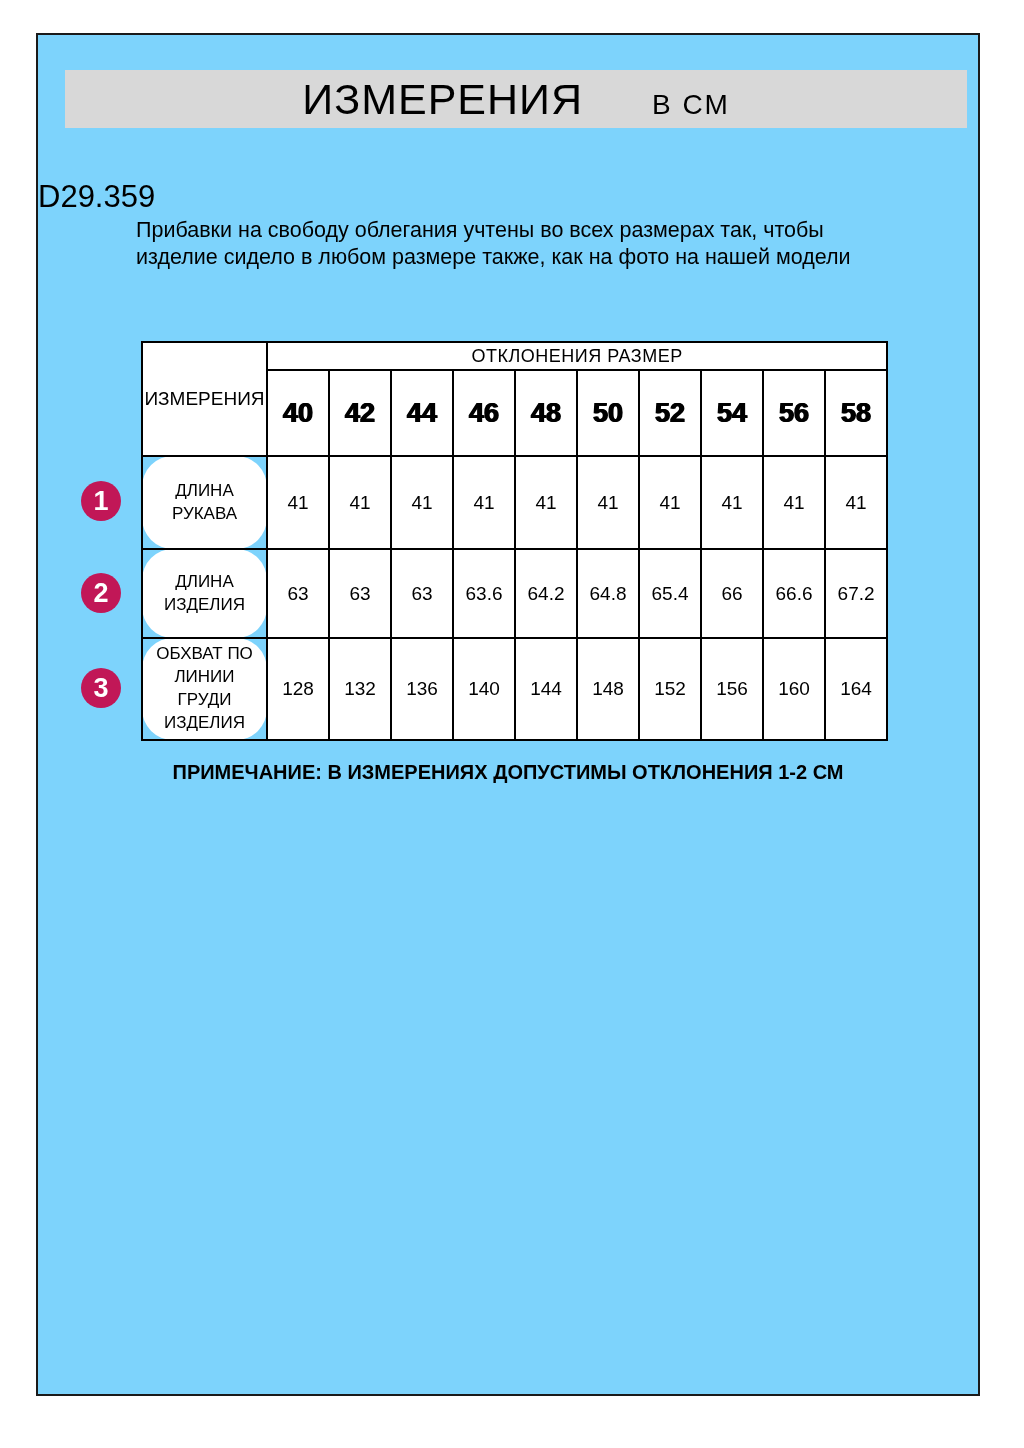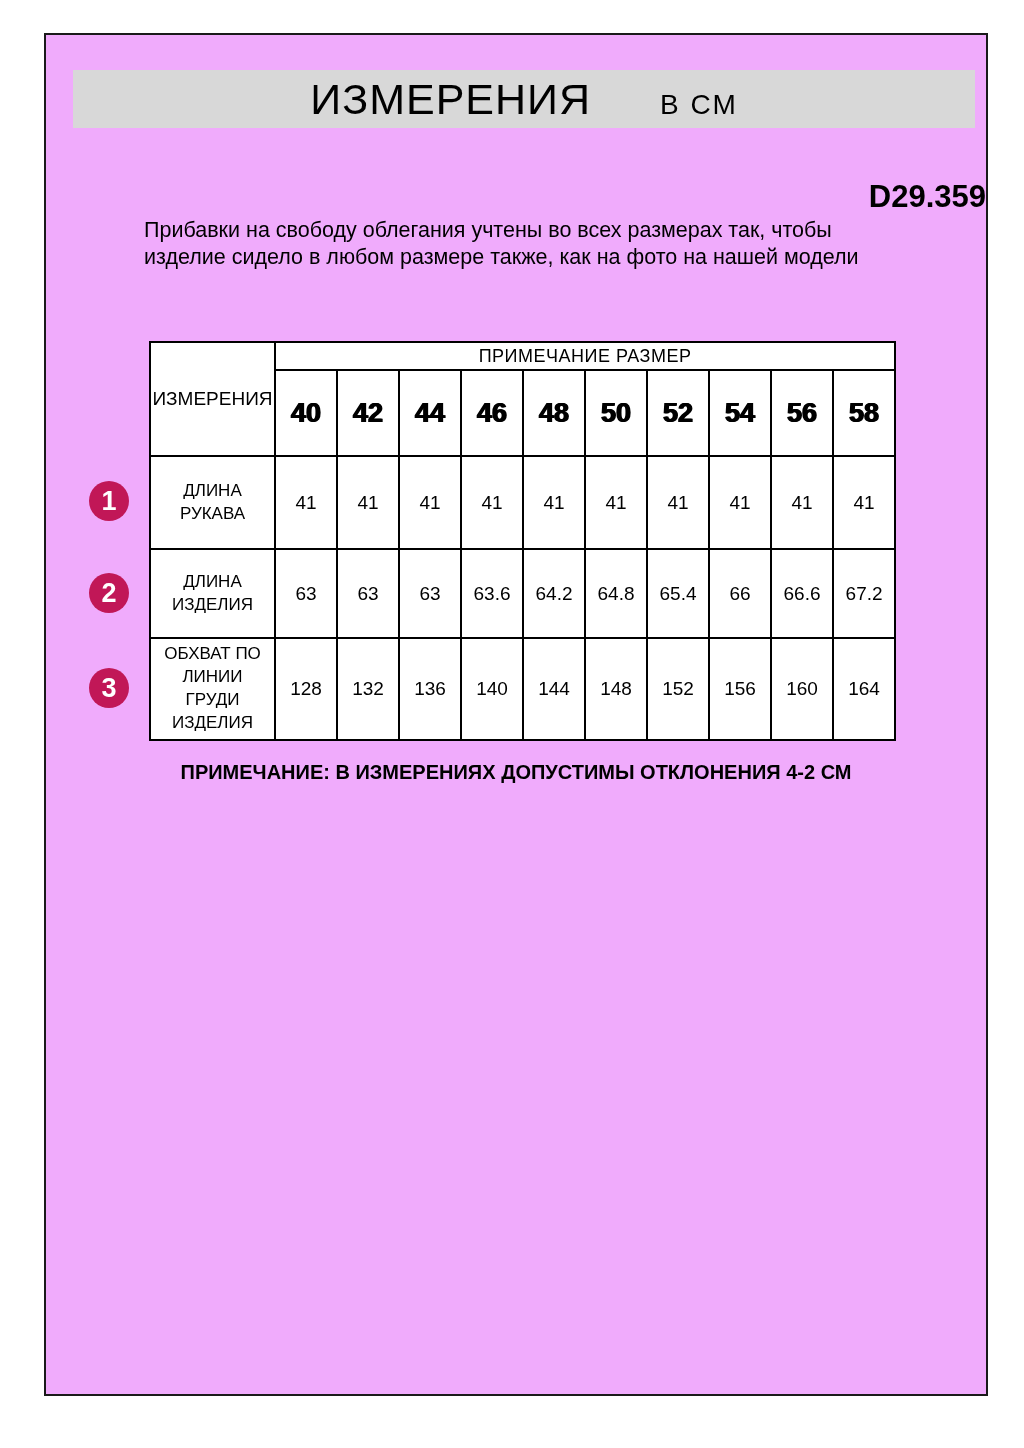--- a/index.html
+++ b/index.html
@@ -11,24 +11,24 @@
   html, body {
     width: 1024px;
     background: #ffffff;
     font-family: "Liberation Sans", sans-serif;
     color: #000;
   }
   body { height: 1448px; position: relative; }
 
   .page {
     position: absolute;
-    left: 44px; top: 33px;
+    left: 36px; top: 33px;
     width: 944px; height: 1363px;
     border: 2px solid var(--line);
-    background: #f0abfc;
+    background: #7dd3fc;
   }
 
   
   .banner {
     position: absolute;
     left: 27px; top: 35px;
     width: 902px; height: 58px;
     background: var(--banner-bg);
     display: flex;
     align-items: center;
@@ -41,23 +41,23 @@
     white-space: nowrap;
   }
   .title-regular { font-size: 43px; font-weight: 400; letter-spacing: 1px; }
   .title-bold    { font-size: 43px; font-weight: 700; letter-spacing: 1px; }
   .title-unit    { font-size: 28px; font-weight: 400; letter-spacing: 2px; margin-left: 39px; }
 
   
   .model-code {
     position: absolute;
     top: 144px; left: 0; right: 0;
-    text-align: right;
+    text-align: left;
     font-size: 31px;
-    font-weight: 700;
+    font-weight: 400;
   }
   .description {
     position: absolute;
     top: 182px; left: 0; right: 0;
     margin: 0 auto;
     width: 744px;
     font-size: 21.5px;
     line-height: 27px;
     font-weight: 400;
   }
@@ -101,20 +101,21 @@
   .size-head {
     font-size: 27px;
     font-weight: 700;
     text-shadow: 0.7px 0 0 #000, -0.7px 0 0 #000; 
   }
   .row-label {
     font-size: 17px;
     font-weight: 400;
     line-height: 1.35;
     padding: 4px 12px;
+    border-radius: 31px;
   }
   .value-cell {
     font-size: 19px;
     font-weight: 400;
   }
 
   
   .badge {
     position: absolute;
     left: 43px;
@@ -179,21 +180,21 @@
           <col class="c-size">
         <col class="c-size">
           <col class="c-size">
           <col class="c-size">
           <col class="c-size">
           <col class="c-size">
       </colgroup>
       <tbody>
         <tr class="group-row">
           <td class="measurements-head" rowspan="2">ИЗМЕРЕНИЯ</td>
-          <td class="group-head" colspan="10">ПРИМЕЧАНИЕ РАЗМЕР</td>
+          <td class="group-head" colspan="10">ОТКЛОНЕНИЯ РАЗМЕР</td>
         </tr>
         <tr class="sizes-row">
           <td class="size-head">40</td>
           <td class="size-head">42</td>
           <td class="size-head">44</td>
           <td class="size-head">46</td>
           <td class="size-head">48</td>
           <td class="size-head">50</td>
           <td class="size-head">52</td>
           <td class="size-head">54</td>
@@ -236,15 +237,15 @@
           <td class="value-cell">148</td>
           <td class="value-cell">152</td>
           <td class="value-cell">156</td>
           <td class="value-cell">160</td>
           <td class="value-cell">164</td>
         </tr>
       </tbody>
     </table>
   </div>
 
-  <div class="note">ПРИМЕЧАНИЕ: В ИЗМЕРЕНИЯХ ДОПУСТИМЫ ОТКЛОНЕНИЯ 4-2 СМ</div>
+  <div class="note">ПРИМЕЧАНИЕ: В ИЗМЕРЕНИЯХ ДОПУСТИМЫ ОТКЛОНЕНИЯ 1-2 СМ</div>
 
 </div>
 
 </body></html>

